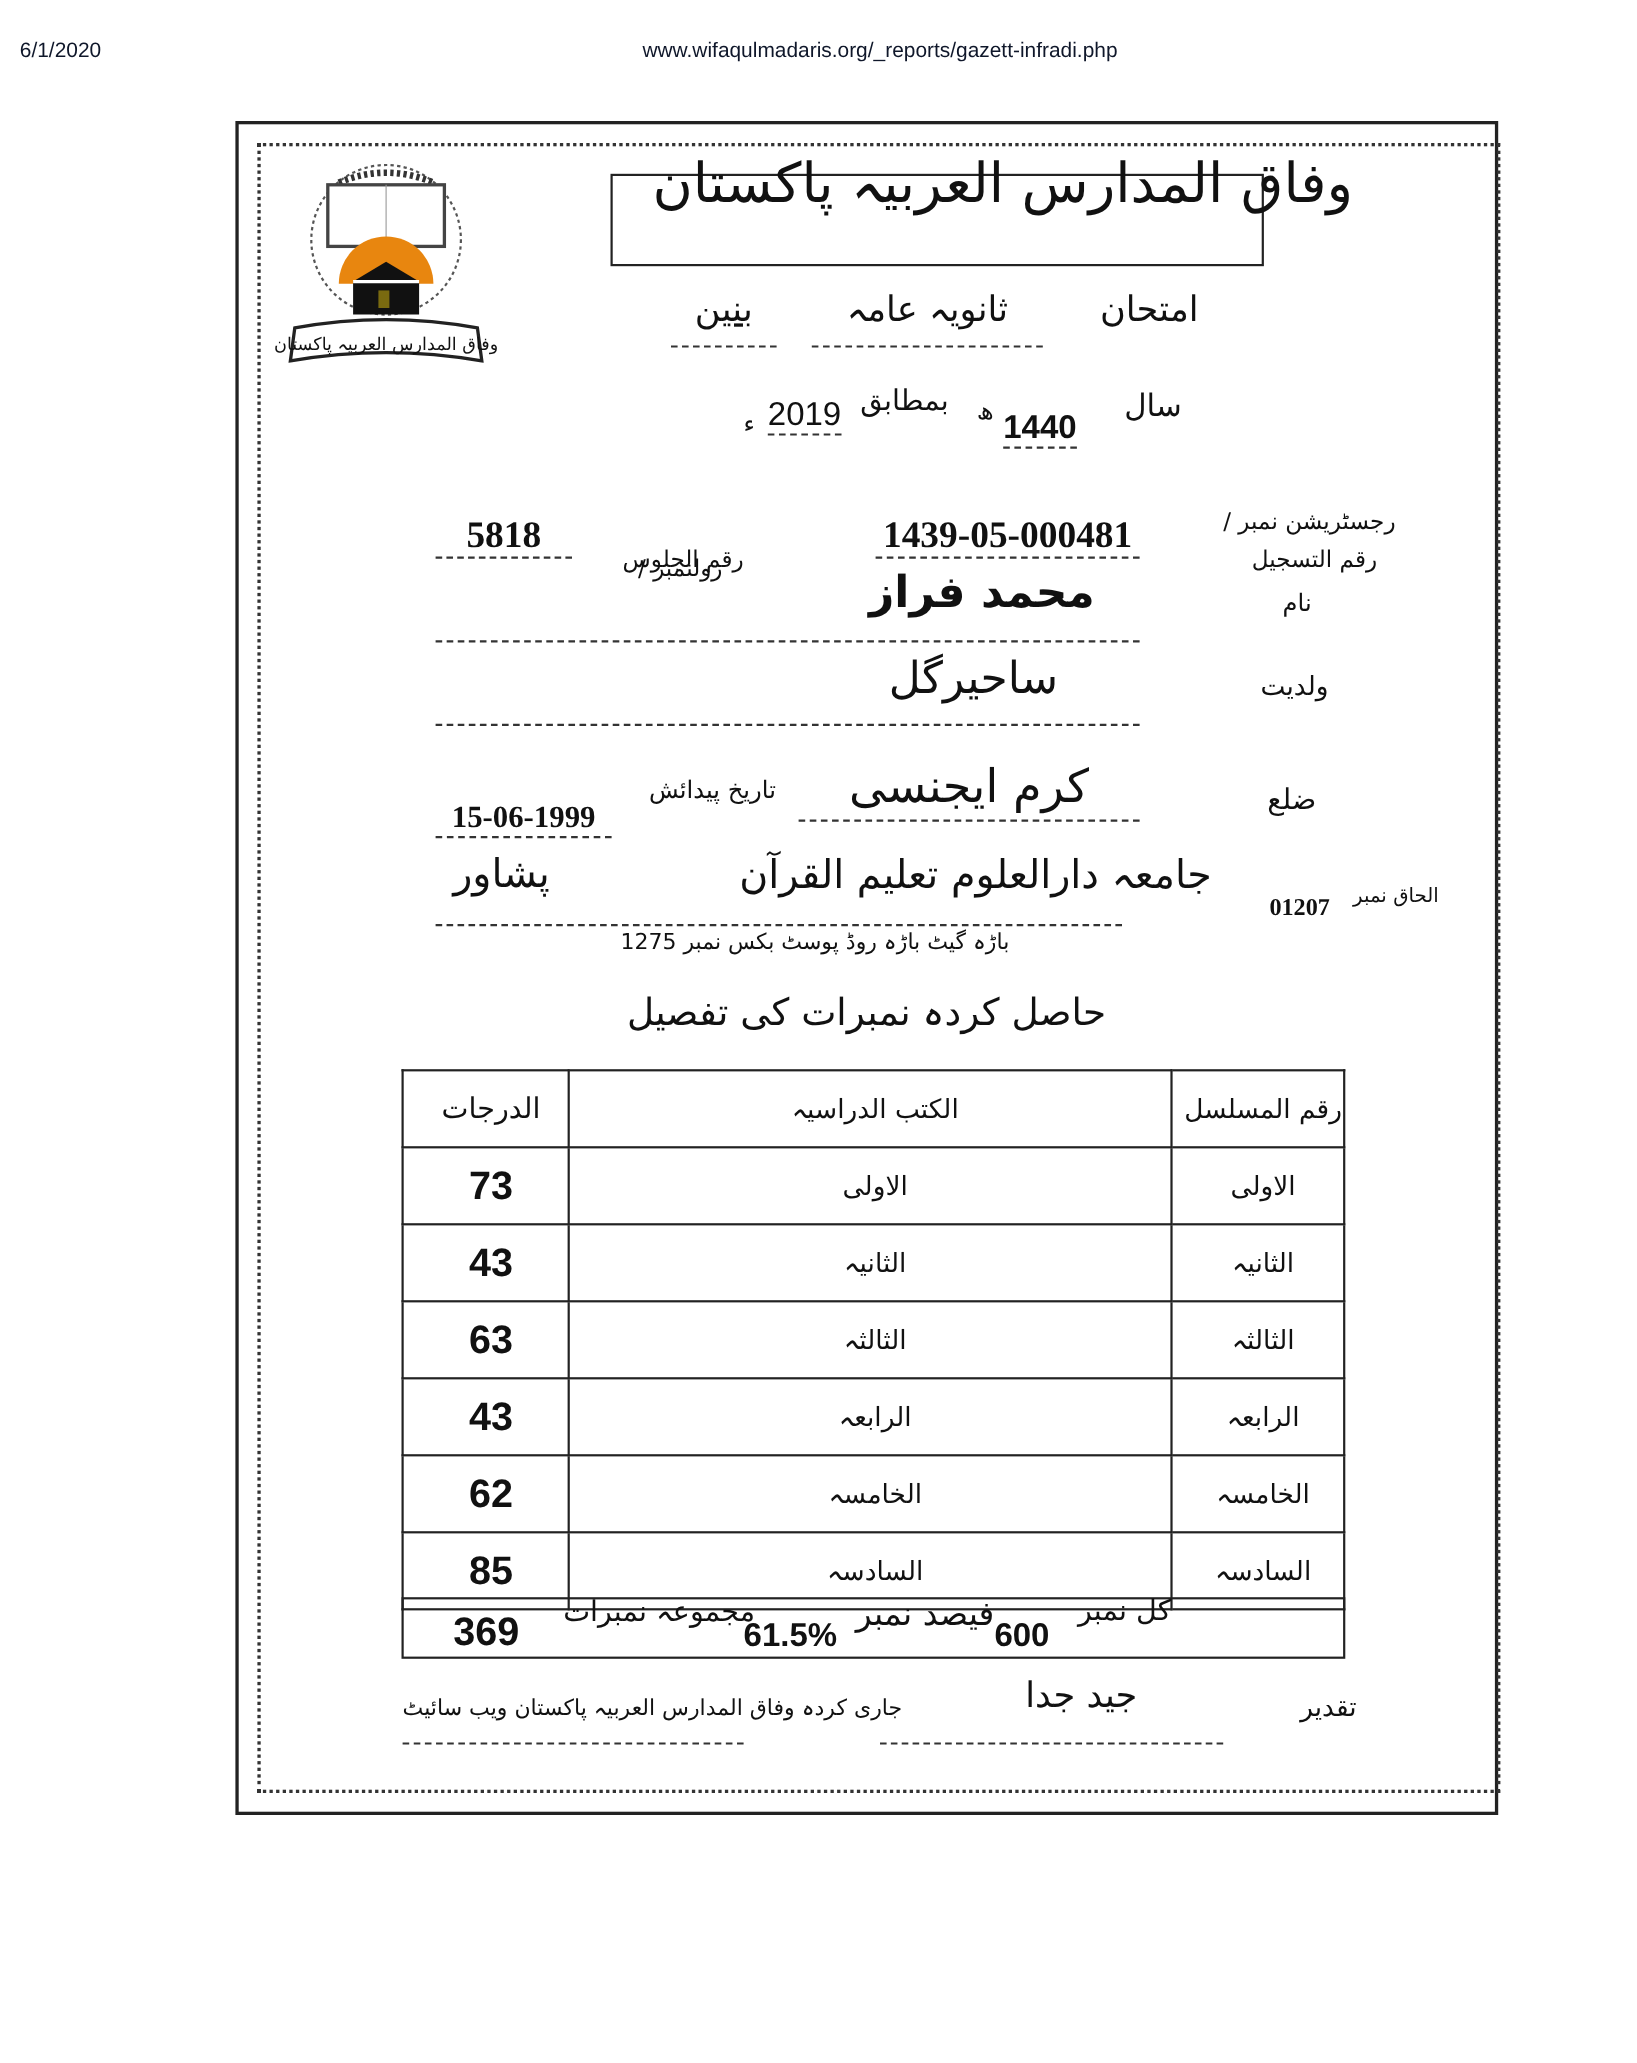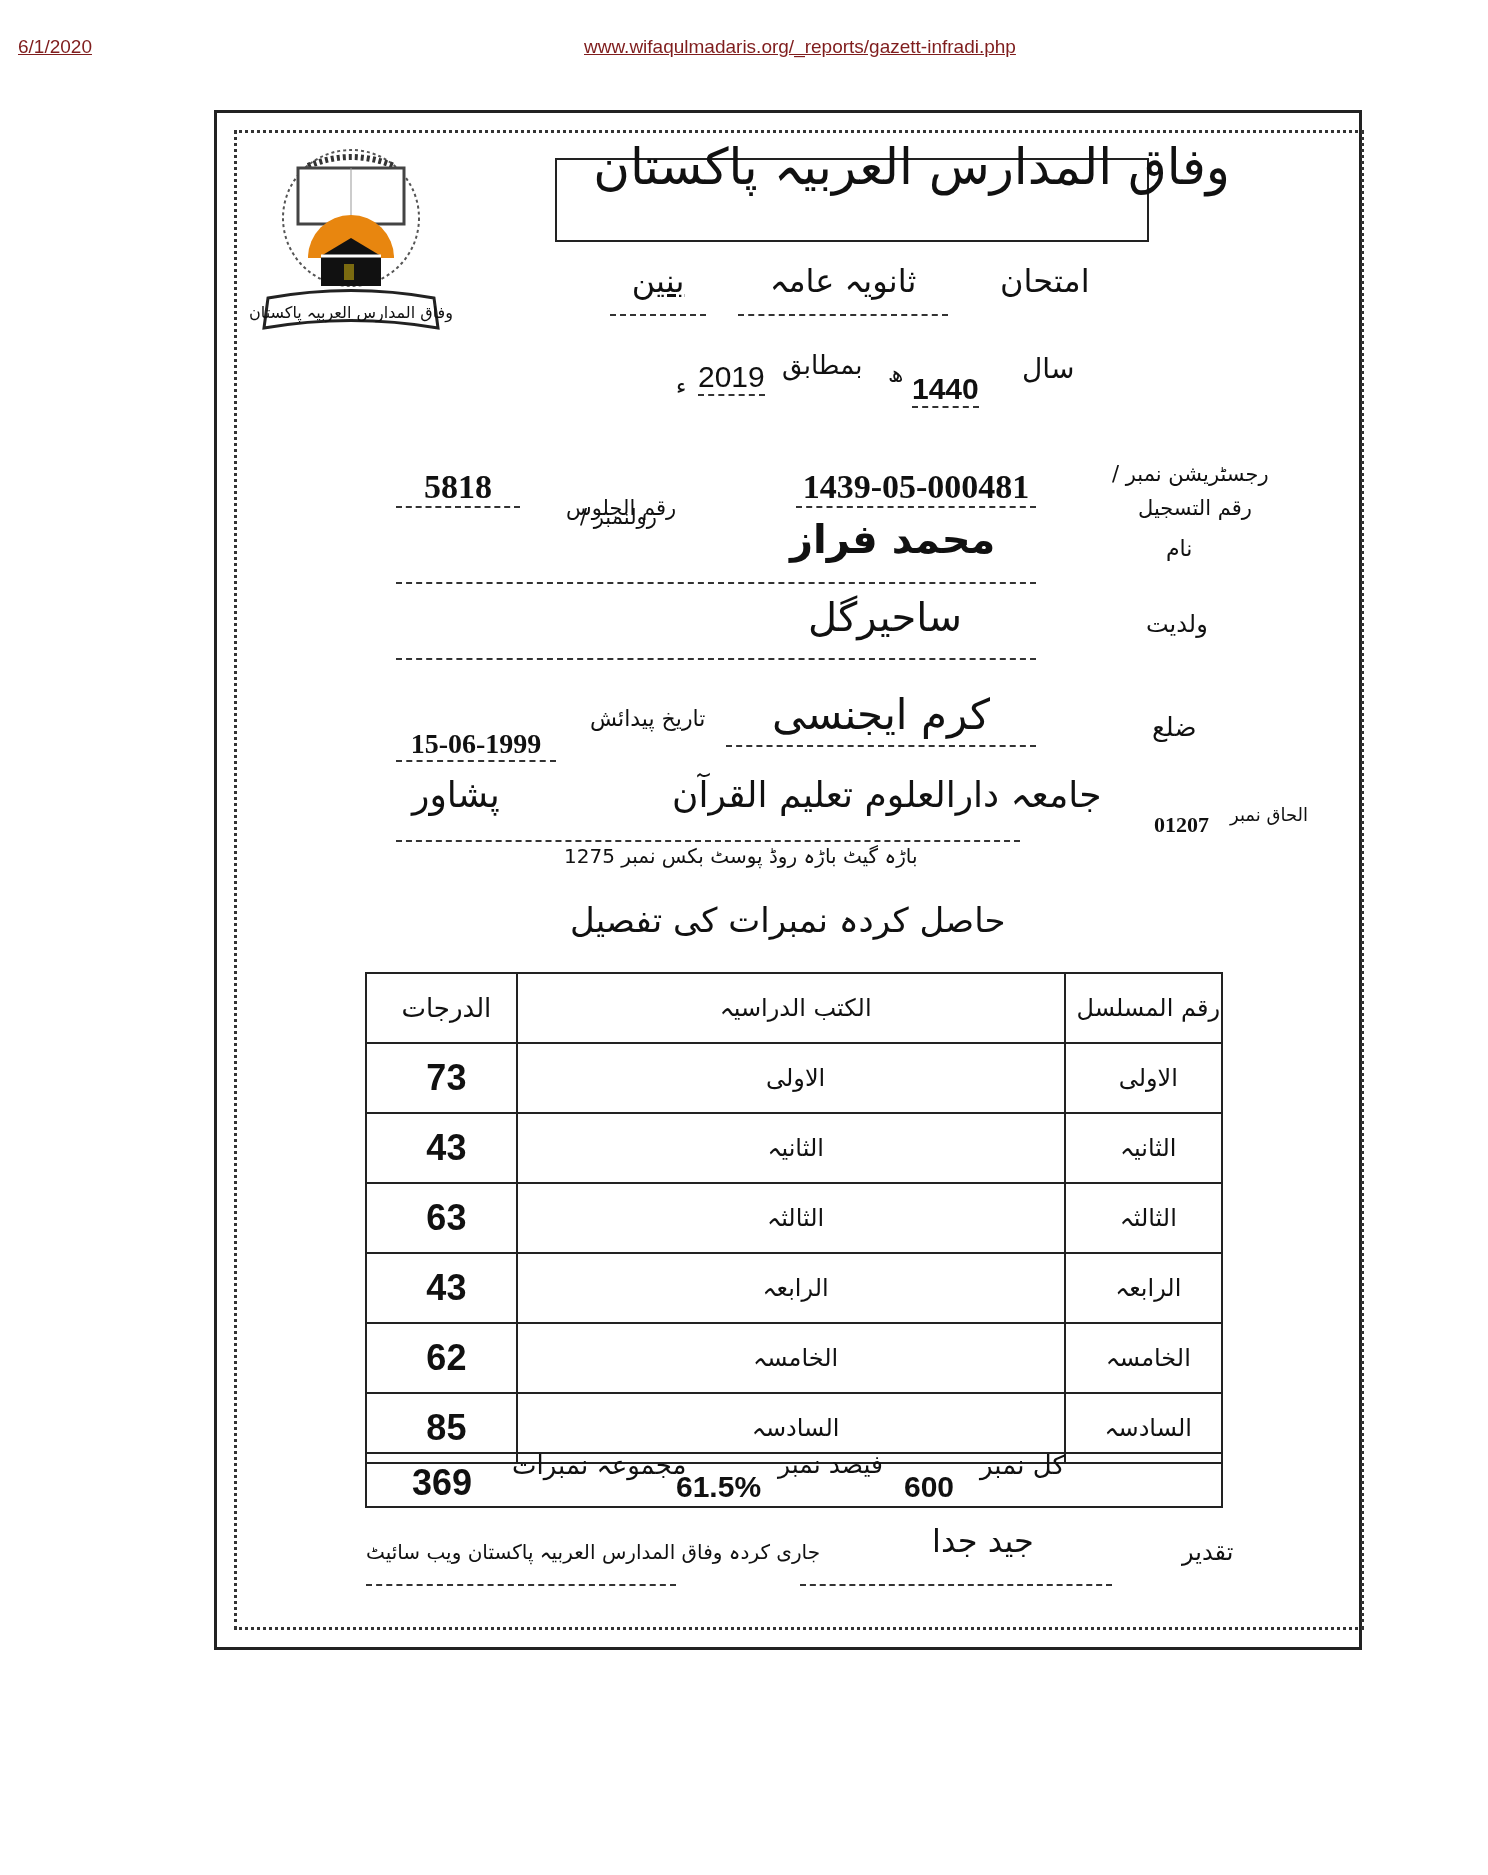--- a/index.html
+++ b/index.html
@@ -1,18 +1,18 @@
 <!DOCTYPE html>
 <html><head>
 <meta charset="utf-8">
 <style>
   html, body { margin:0; padding:0; background:#ffffff; }
   body { width:1488px; height:1875px; position:relative; overflow:hidden; font-family:"DejaVu Sans", sans-serif; color:#111; }
   .abs { position:absolute; }
-  .hdr { font-family:"Liberation Sans", sans-serif; font-size:19px; color:#7f1d1d;text-decoration:underline; }
+  .hdr { font-family:"Liberation Sans", sans-serif; font-size:19px; color:#0f172a; }
   .outer { left:214px; top:110px; width:1148px; height:1540px; border:3px solid #222; box-sizing:border-box; }
   .inner { left:234px; top:130px; width:1130px; height:1500px; border:3px dotted #333; box-sizing:border-box; }
   .ar { direction:rtl; font-family:"DejaVu Sans", sans-serif; white-space:nowrap; }
   .num { font-family:"Liberation Serif", serif; font-weight:bold; white-space:nowrap; }
   .dash { border-bottom:2px dashed #333; }
   .titlebox { left:555px; top:158px; width:590px; height:80px; border:2px solid #222; }
   .logo { left:248px; top:138px; width:206px; height:200px; }
   table.marks { position:absolute; left:365px; top:972px; width:858px; border-collapse:collapse; }
   table.marks td { border:2px solid #222; height:66px; text-align:center; font-size:24px;padding-left:11px; }
   table.marks td.m { font-family:"Liberation Sans", sans-serif; font-weight:bold; font-size:36px; width:140px; }
@@ -124,21 +124,21 @@
     <td class="m">85</td>
     <td class="s ar">السادسہ</td>
     <td class="r ar">السادسہ</td>
   </tr>
 </tbody>
   </table>
 
 <div class="abs totalbox"></div>
 <div class="abs ar" style="left:980px; top:1450px; font-size:26px;">کل نمبر</div>
 <div class="abs" style="left:904px; top:1470px; font-family:'Liberation Sans',sans-serif; font-weight:bold; font-size:30px;">600</div>
-<div class="abs ar" style="left:778px; top:1450px; font-size:25px;">فیصد نمبر</div>
+<div class="abs ar" style="left:778px; top:1450px; font-size:30px;">فیصد نمبر</div>
 <div class="abs" style="left:676px; top:1470px; font-family:'Liberation Sans',sans-serif; font-weight:bold; font-size:30px;">61.5%</div>
 <div class="abs ar" style="left:512px; top:1450px; font-size:26px;">مجموعہ نمبرات</div>
 <div class="abs" style="left:412px; top:1462px; font-family:'Liberation Sans',sans-serif; font-weight:bold; font-size:36px;">369</div>
 
 <div class="abs ar" style="left:1182px; top:1538px; font-size:24px;">تقدیر</div>
 <div class="abs ar" style="left:932px; top:1522px; font-size:32px;">جید جدا</div>
 <div class="abs dash" style="left:800px; top:1584px; width:312px;"></div>
 <div class="abs ar" style="left:366px; top:1540px; font-size:20px;">جاری کردہ وفاق المدارس العربیہ پاکستان ویب سائیٹ</div>
 <div class="abs dash" style="left:366px; top:1584px; width:310px;"></div>
 

